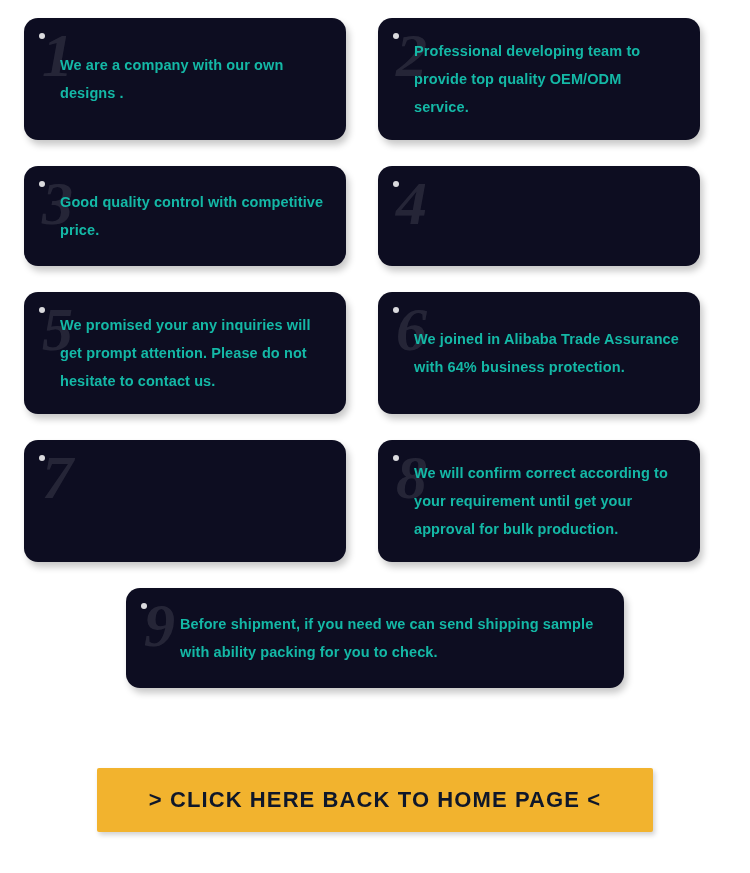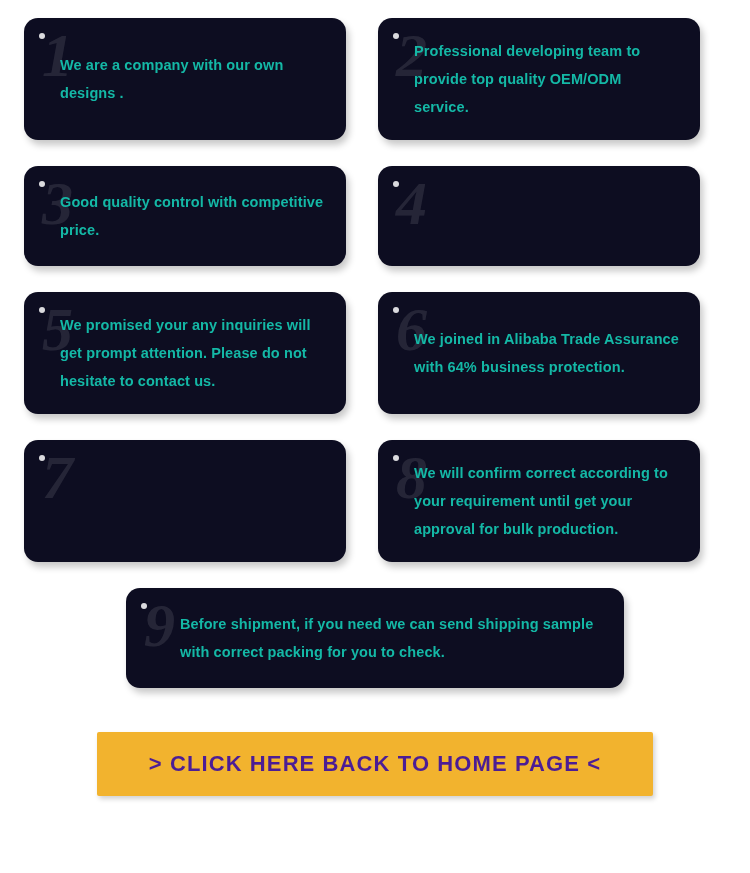--- a/index.html
+++ b/index.html
@@ -92,27 +92,28 @@
     margin-top: 44px;
     display: flex;
     justify-content: center;
   }
   .cta {
     width: 556px;
     height: 64px;
     background: #f2b32e;
     border: none;
     border-radius: 2px;
-    color: #4c1d95;
+    color: #0f172a;
     font-size: 22px;
     font-weight: bold;
     letter-spacing: 1.1px;
     cursor: pointer;
     box-shadow: 2px 3px 5px rgba(0,0,0,0.18);
     font-family: "Liberation Sans", sans-serif;
+    margin-top: 36px;
   }
   .bottom-strip {
     position: absolute;
     left: 0;
     bottom: 0;
     width: 750px;
     height: 10px;
     background: #ffffff;
   }
 </style>
@@ -168,21 +169,21 @@
       <span class="num">8</span>
       <div class="card-text">We will confirm correct according to your requirement until get your approval for bulk production.</div>
     </div>
 
   </div>
 
   <div class="row-9">
     <div class="card wide">
       <span class="bullet"></span>
       <span class="num">9</span>
-      <div class="card-text">Before shipment, if you need we can send shipping sample with correct packing for you to check.</div>
+      <div class="card-text">Before shipment, if you need we can send shipping sample with ability packing for you to check.</div>
     </div>
   </div>
 
   <div class="cta-wrap">
     <button class="cta">&gt; CLICK HERE BACK TO HOME PAGE &lt;</button>
   </div>
 
   <div class="bottom-strip"></div>
 
 </div>

